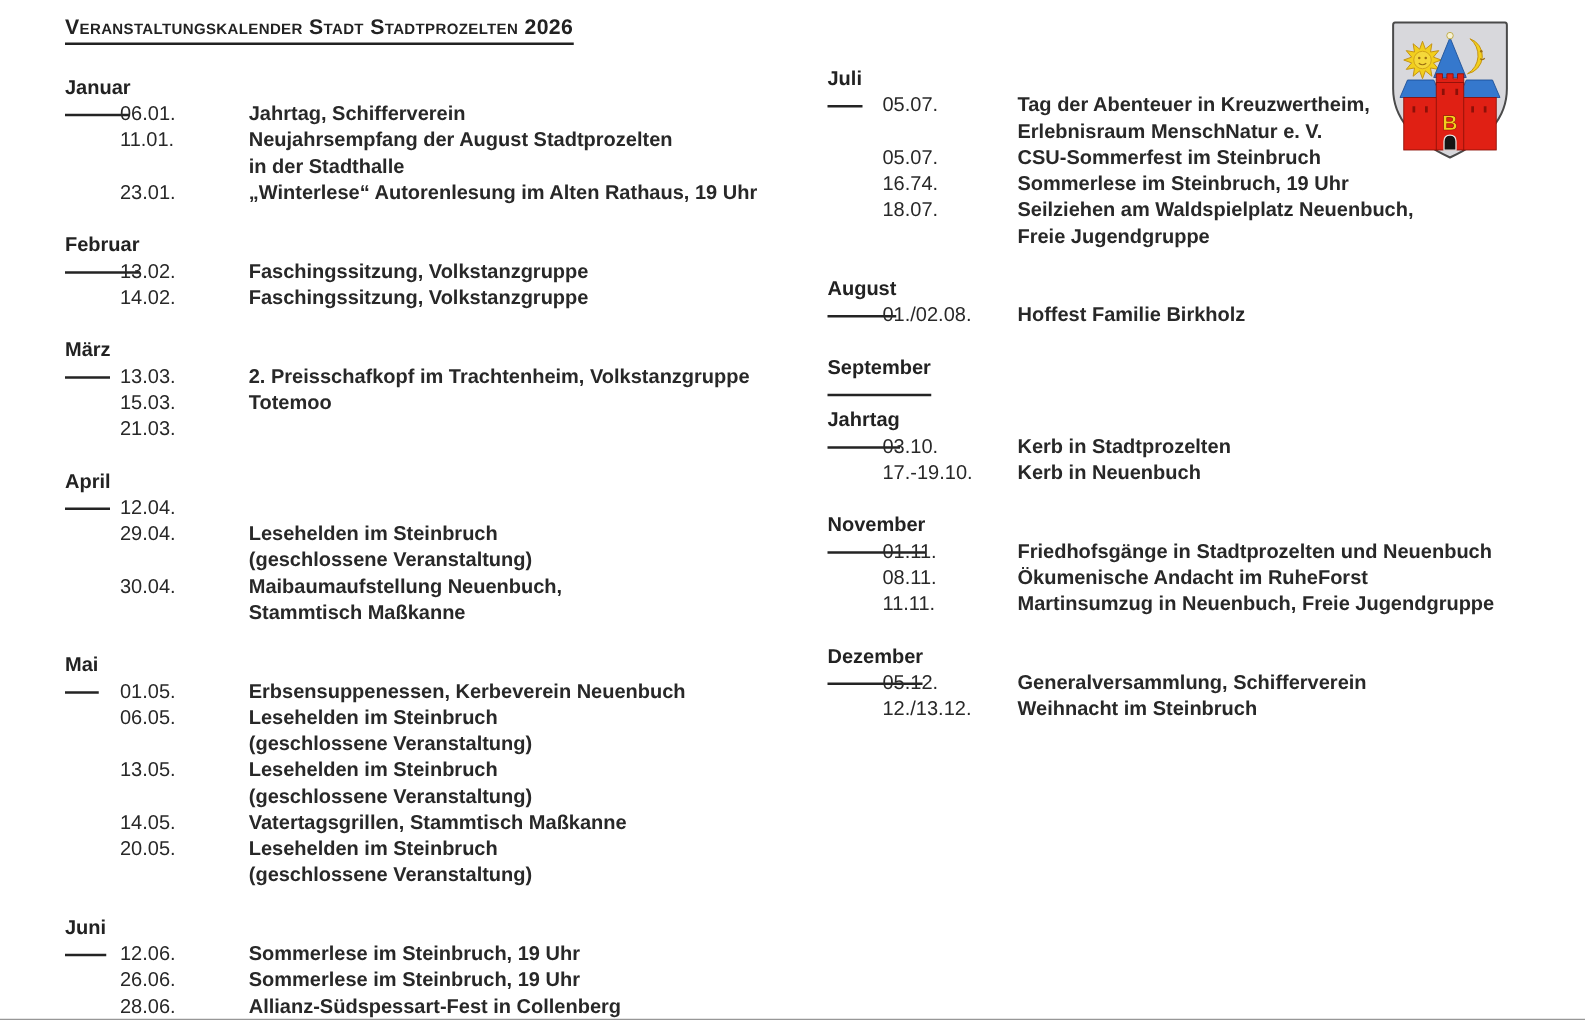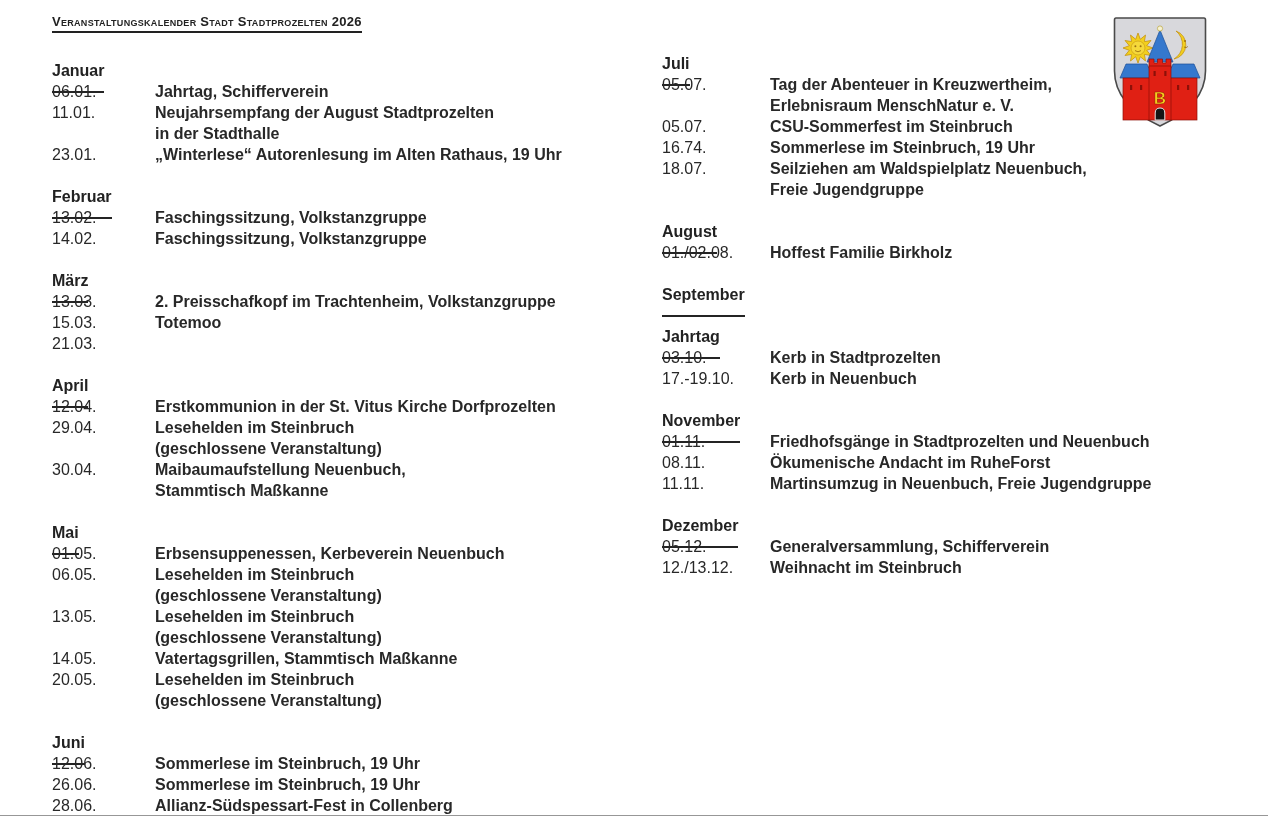--- a/index.html
+++ b/index.html
@@ -7,42 +7,42 @@
     width:1268px;height:822px;overflow:hidden;
     font-family:"Liberation Sans", sans-serif;
     color:#282828;
     -webkit-font-smoothing:antialiased;
   }
   .page{position:relative;width:1268px;height:822px;background:#ffffff;}
 
   .title-wrap{position:absolute;left:52px;top:12px;}
   .title{
     display:inline-block;
-    font-size:13px;font-weight:bold;
+    font-size:17px;font-weight:bold;
     font-variant:small-caps;
     letter-spacing:0.3px;
     color:#222;
     border-bottom:2px solid #222;
     padding-bottom:2px;
   }
 
   .col{position:absolute;font-size:16px;line-height:21px;}
   .col-left{left:52px;top:60px;width:560px;}
   .col-right{left:662px;top:53px;width:560px;}
 
   .month{margin:0 0 21px 0;}
   .month-head{height:21px;}
   .month-head span{
     font-weight:bold;
     border-bottom:2px solid #242424;
     padding-bottom:12px;
     color:#222;
   }
   .event-row{display:flex;align-items:flex-start;}
-  .date{flex:none;}
+  .date{flex:none;margin-left:44px;}
   .col-left .date{width:103px;}
   .col-right .date{width:108px;}
   .desc{flex:1;font-weight:bold;}
   .eline{min-height:21px;}
 
   .crest{position:absolute;left:1110px;top:13px;width:100px;height:118px;}
   .crest svg{display:block;width:100%;height:100%;}
 
   .bottom-line{
     position:absolute;left:0;top:815px;width:1268px;height:1px;
@@ -111,23 +111,20 @@
           </div>
         </div>
         <div class="event-row">
           <div class="date">21.03.</div>
         </div>
       </section>
       <section class="month">
         <div class="month-head"><span>April</span></div>
         <div class="event-row">
           <div class="date">12.04.</div>
-          <div class="desc">
-            <div class="eline">Erstkommunion in der St. Vitus Kirche Dorfprozelten</div>
-          </div>
         </div>
         <div class="event-row">
           <div class="date">29.04.</div>
           <div class="desc">
             <div class="eline">Lesehelden im Steinbruch</div>
             <div class="eline">(geschlossene Veranstaltung)</div>
           </div>
         </div>
         <div class="event-row">
           <div class="date">30.04.</div>

